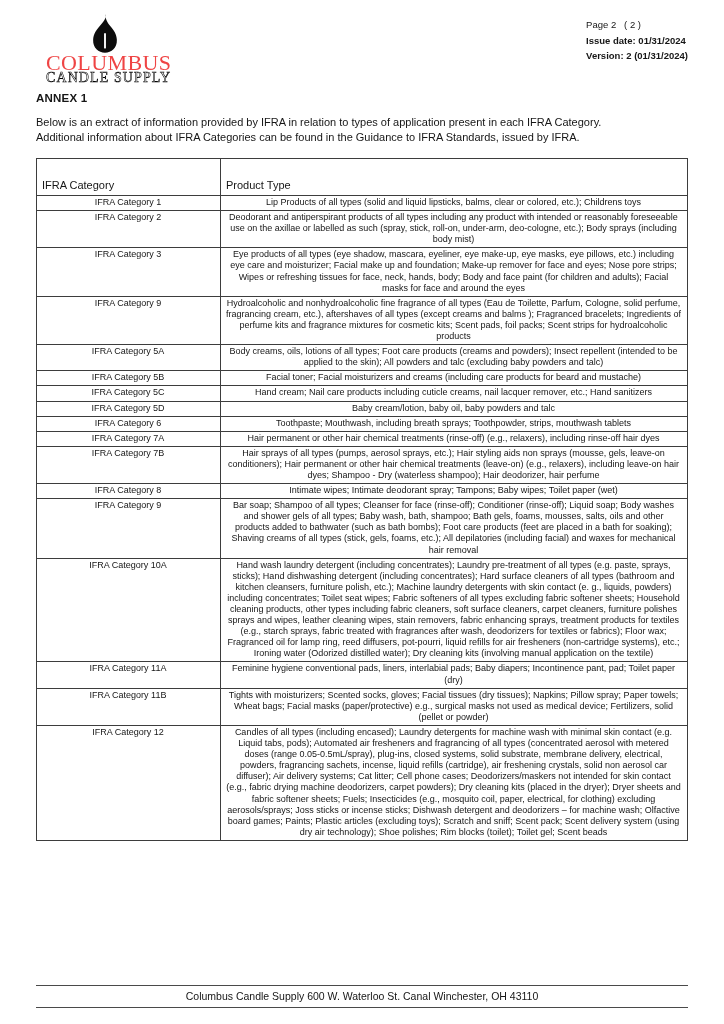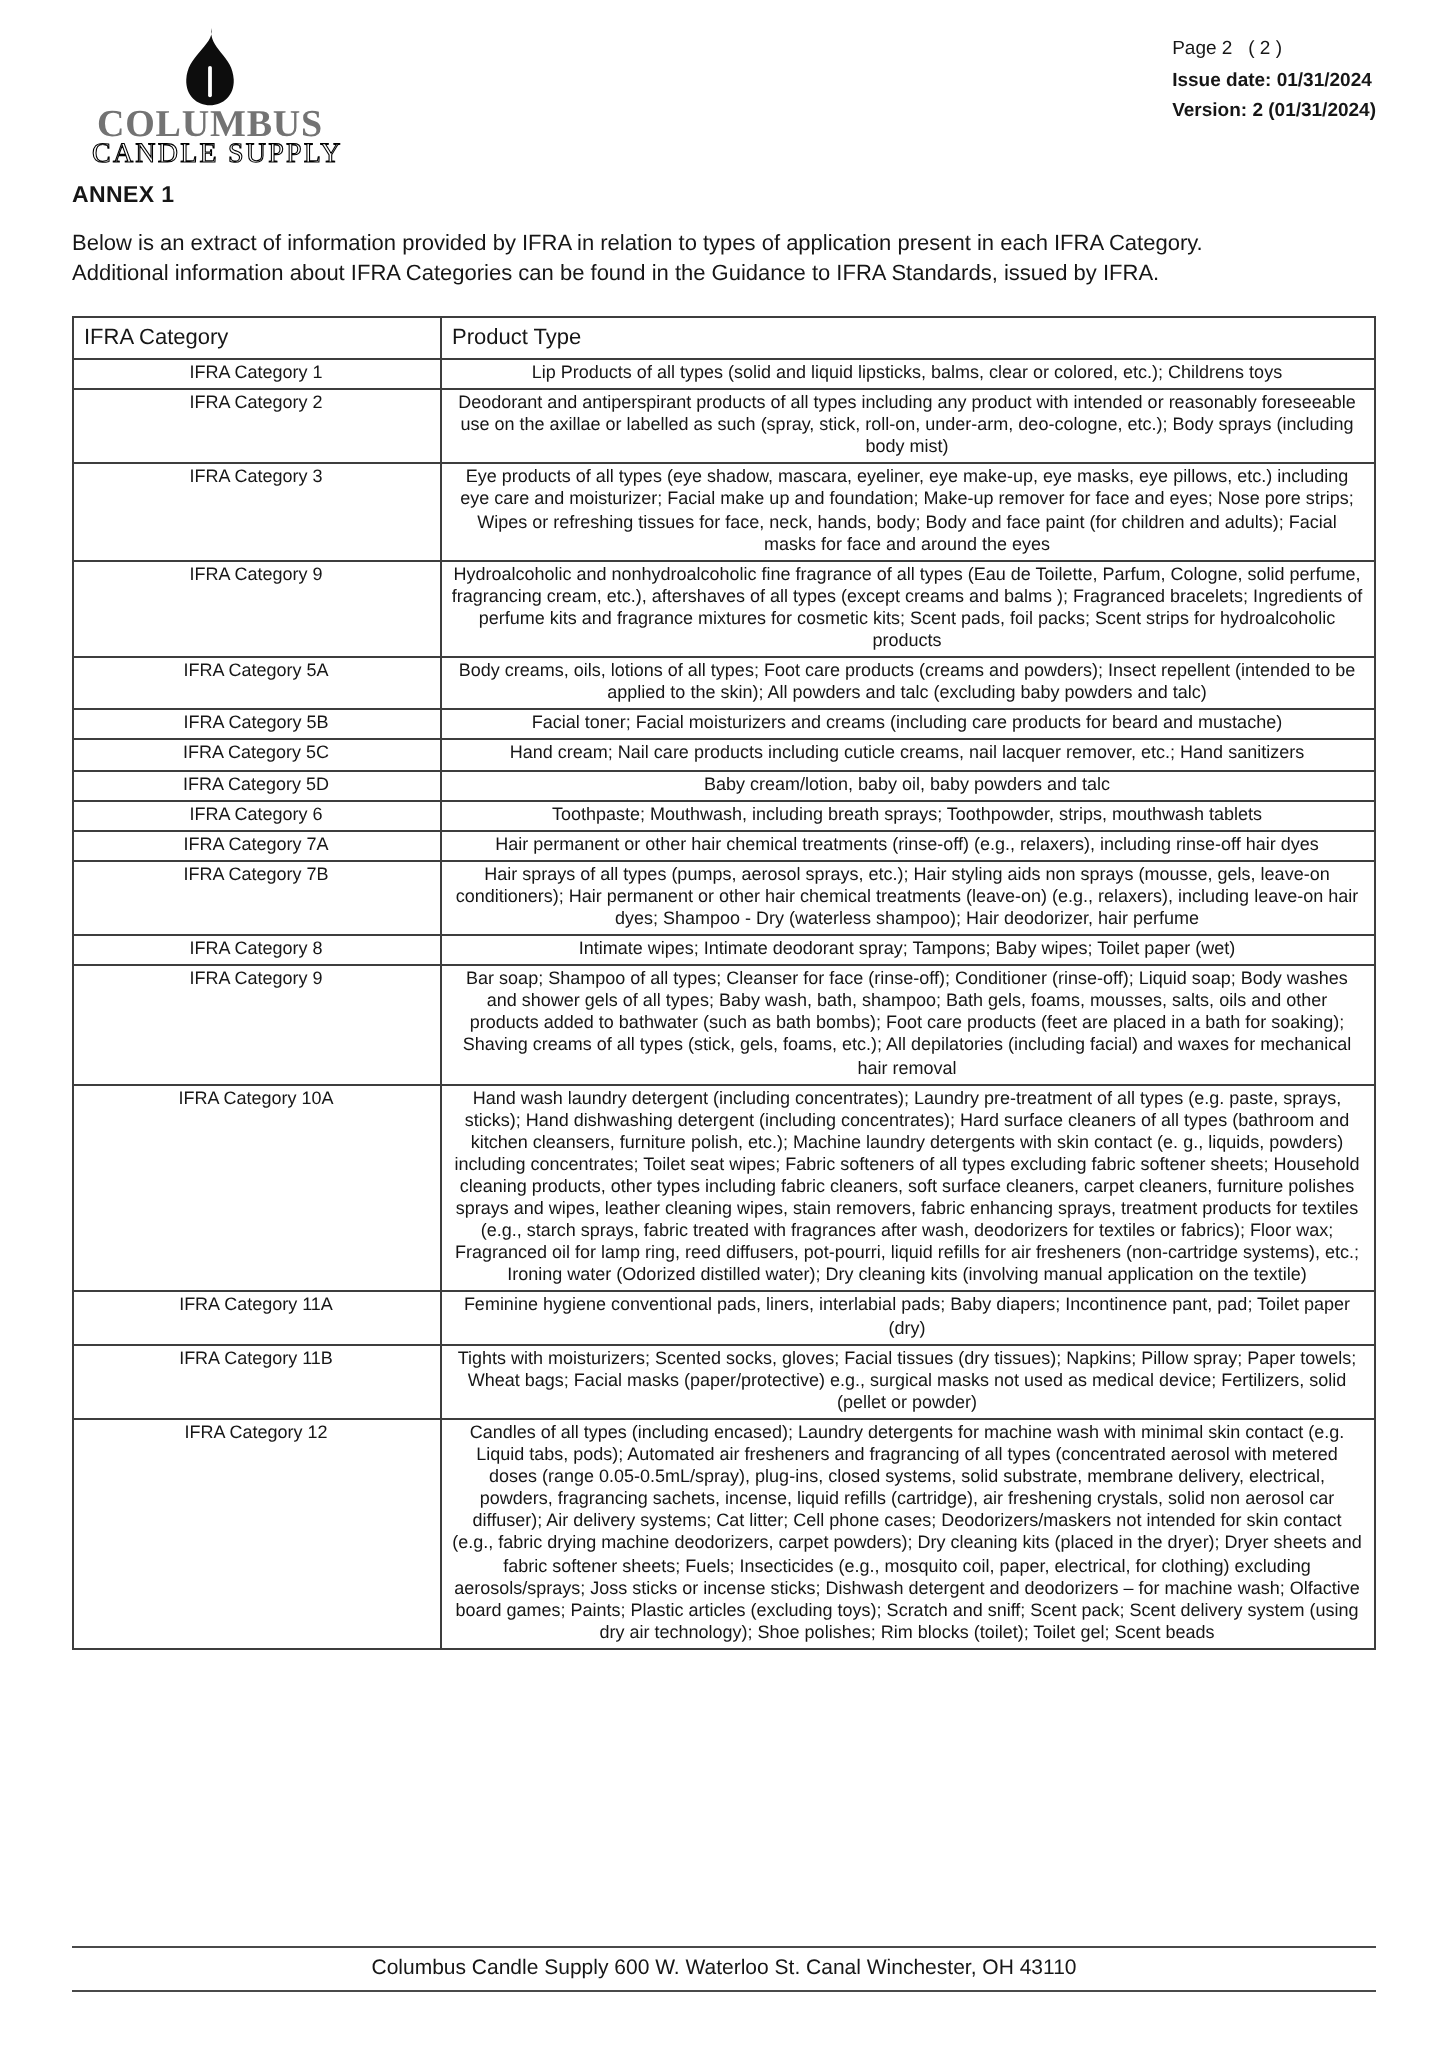--- a/index.html
+++ b/index.html
@@ -13,22 +13,22 @@
     box-sizing: border-box;
     padding: 14px 36px 0 36px;
     overflow: hidden;
   }
   
   .top-row { display: flex; justify-content: space-between; align-items: flex-start; }
   .logo-block { width: 118px; text-align: center; margin-left: 10px; }
   .flame-wrap { height: 40px; display: flex; justify-content: center; }
   .brand-name {
     font-family: "Liberation Serif", serif;
-    font-weight: 700; font-size: 19px; letter-spacing: 0.4px;
-    line-height: 18px; color: #737373; white-space: nowrap;
+    font-weight: 400; font-size: 22px; letter-spacing: 0.4px;
+    line-height: 18px; color: #ef4444; white-space: nowrap;
   }
   .brand-sub {
     font-family: "Liberation Serif", serif;
     font-size: 14px; letter-spacing: 1.1px; line-height: 11px;
     color: #2b2b2b;
     -webkit-text-fill-color: #ffffff;
     -webkit-text-stroke: 0.55px #000000;
     white-space: nowrap;
   }
   .page-info { text-align: left; font-size: 9.5px; line-height: 15.5px; margin-top: 3px; }
@@ -46,33 +46,33 @@
     table-layout: fixed;
   }
   table.ifra th, table.ifra td {
     border: 1px solid #3d3d3d;
     vertical-align: top;
     text-align: left;
   }
   table.ifra th {
     font-weight: 400;
     font-size: 11px;
-    padding: 4px 5px 4px 5px;
+    padding: 20px 5px 4px 5px;
   }
   table.ifra td {
     font-size: 9px;
     line-height: 11.1px;
     padding: 1px 5px 2px 4px;
     text-align: center;
   }
   col.c-cat { width: 184px; }
   
   .footer {
     position: absolute;
-    left: 36px; right: 36px; bottom: 28px;
+    left: 36px; right: 36px; bottom: 16px;
     border-top: 1px solid #4a4a4a;
     border-bottom: 1px solid #4a4a4a;
     text-align: center;
     font-size: 10.5px;
     padding: 4px 0 5px 0;
   }
 </style>
 </head>
 <body>
 

